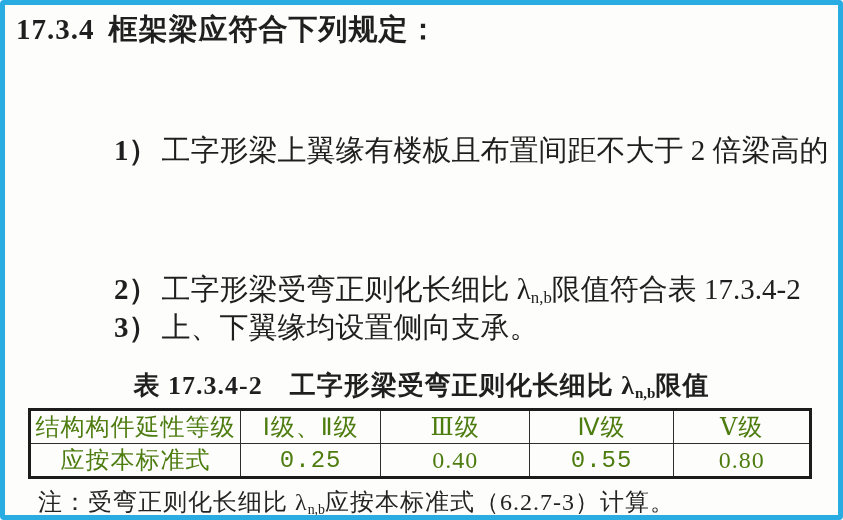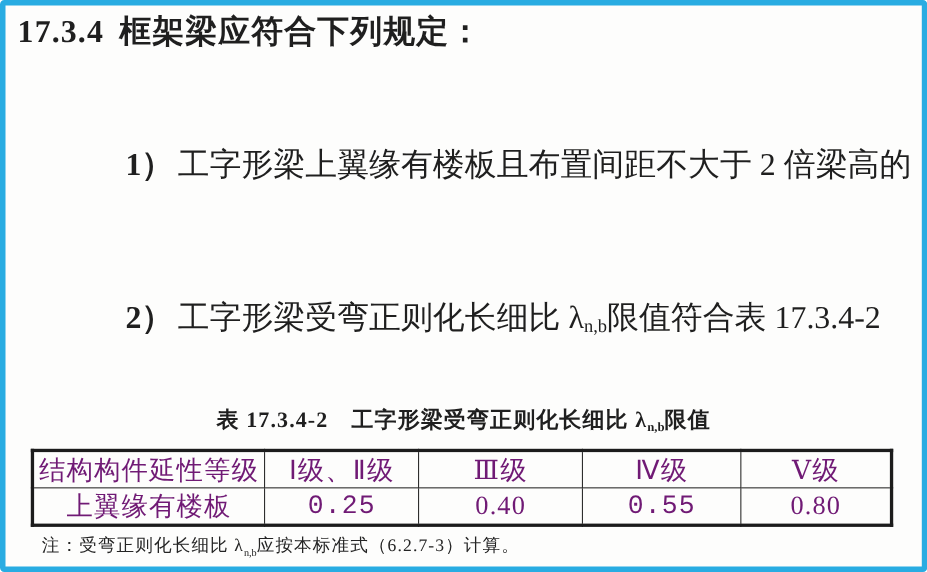--- a/index.html
+++ b/index.html
@@ -16,39 +16,39 @@
   }
   .line { position:absolute; white-space:nowrap; font-size:29px; line-height:1.15; }
   .heading-line { font-weight:700; letter-spacing:1px; }
   .num { font-weight:700; }
   .heading-num { margin-right:14px; }
   .clause-num { margin-right:22px; }
   .item-num { margin-right:4px; }
   sub.lam { font-size:58%; line-height:0; vertical-align:-4px; letter-spacing:0; }
   .tbl-title {
     position:absolute; top:363px; left:0; width:100%;
-    text-align:center; font-size:20px; font-weight:700;
+    text-align:center; font-size:26px; font-weight:700;
     letter-spacing:1px; white-space:nowrap;
   }
   table.spec {
     position:absolute; top:403px; left:23px;
     width:784px; border-collapse:collapse;
     border:3px solid #1c1c1c;
-    font-size:24px; color:#701a75;
+    font-size:24px; color:#4d7c0f;
     table-layout:fixed;
   }
   table.spec td {
     border:1.5px solid #2e2e2e;
     text-align:center; vertical-align:middle;
     height:34px; padding:0 4px;
     letter-spacing:1px;
     overflow:hidden; white-space:nowrap;
   }
   .c0{width:27%;} .c1{width:18%;font-family:Liberation Mono, monospace;} .c2{width:19%;} .c3{width:18.5%;font-family:Liberation Mono, monospace;} .c4{width:17.5%;}
-  .note-line { position:absolute; top:481px; left:33px; font-size:16px; white-space:nowrap; color:#242424; letter-spacing:1px; }
+  .note-line { position:absolute; top:481px; left:33px; font-size:24px; white-space:nowrap; color:#242424; letter-spacing:1px; }
 </style>
 </head>
 <body>
 
 <div class="page">
 
   <div class="line heading-line" style="top:8px; left:11px;">
     <span class="heading-num">17.3.4</span><span>框架梁应符合下列规定：</span>
   </div>
 
@@ -57,36 +57,39 @@
   <div class="line" style="top:129px; left:109px;">
     <span class="num item-num">1）</span><span>工字形梁上翼缘有楼板且布置间距不大于 2 倍梁高的</span>
   </div>
 
 
   <div class="line" style="top:224px; left:109px;margin-top:44px;">
     <span class="num item-num">2）</span><span>工字形梁受弯正则化长细比 λ</span><sub class="lam">n,b</sub><span>限值符合表 17.3.4-2</span>
   </div>
 
 
+  <div class="line" style="top:306px; left:109px;">
+    <span class="num item-num">3）</span><span>上、下翼缘均设置侧向支承。</span>
+  </div>
 
   <div class="tbl-title">
     <span>表 17.3.4-2　工字形梁受弯正则化长细比 λ</span><sub class="lam">n,b</sub><span>限值</span>
   </div>
 
   <table class="spec">
     <tbody>
         <tr>
       <td class="c0">结构构件延性等级</td>
       <td class="c1">Ⅰ级、Ⅱ级</td>
       <td class="c2">Ⅲ级</td>
       <td class="c3">Ⅳ级</td>
       <td class="c4">Ⅴ级</td>
     </tr>
     <tr>
-      <td class="c0">上翼缘有楼板</td>
+      <td class="c0">应按本标准式</td>
       <td class="c1">0.25</td>
       <td class="c2">0.40</td>
       <td class="c3">0.55</td>
       <td class="c4">0.80</td>
     </tr>
   </tbody>
     </table>
 
   <div class="note-line">
     <span>注：受弯正则化长细比 λ</span><sub class="lam">n,b</sub><span>应按本标准式（6.2.7-3）计算。</span>

